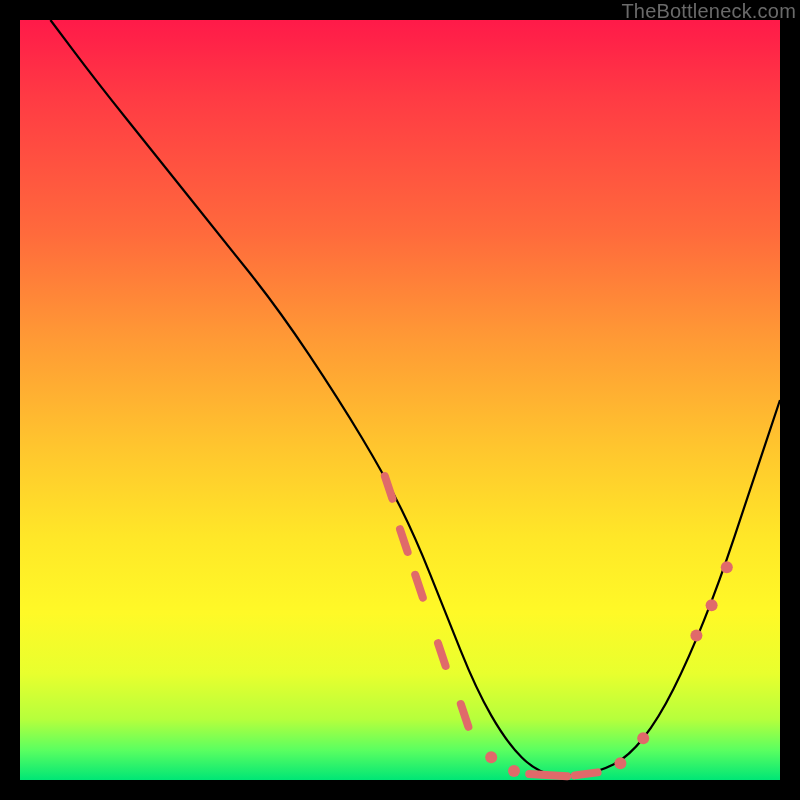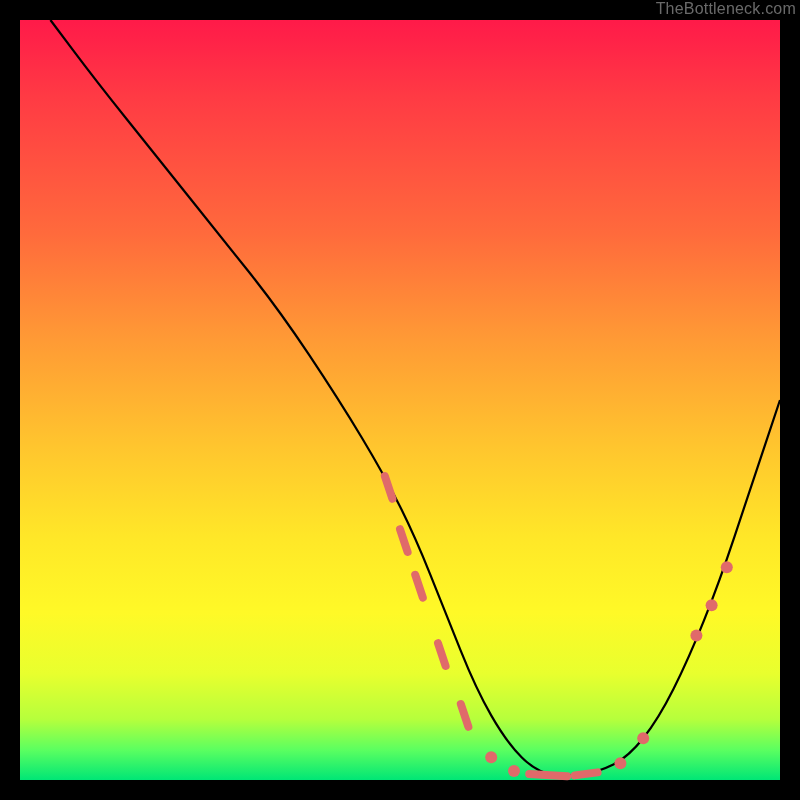--- a/index.html
+++ b/index.html
@@ -39,21 +39,21 @@
       #b6ff3c 92%,
       #5cff60 96%,
       #00e676 100%
     );
   }
   .watermark {
     position: absolute;
     right: 4px;
     top: 0px;
     color: #6a6a6a;
-    font-size: 16px;
+    font-size: 20px;
     font-weight: 500;
     letter-spacing: 0.2px;
     user-select: none;
   }
   svg.curve {
     position: absolute;
     left: 0;
     top: 0;
     width: 760px;
     height: 760px;

